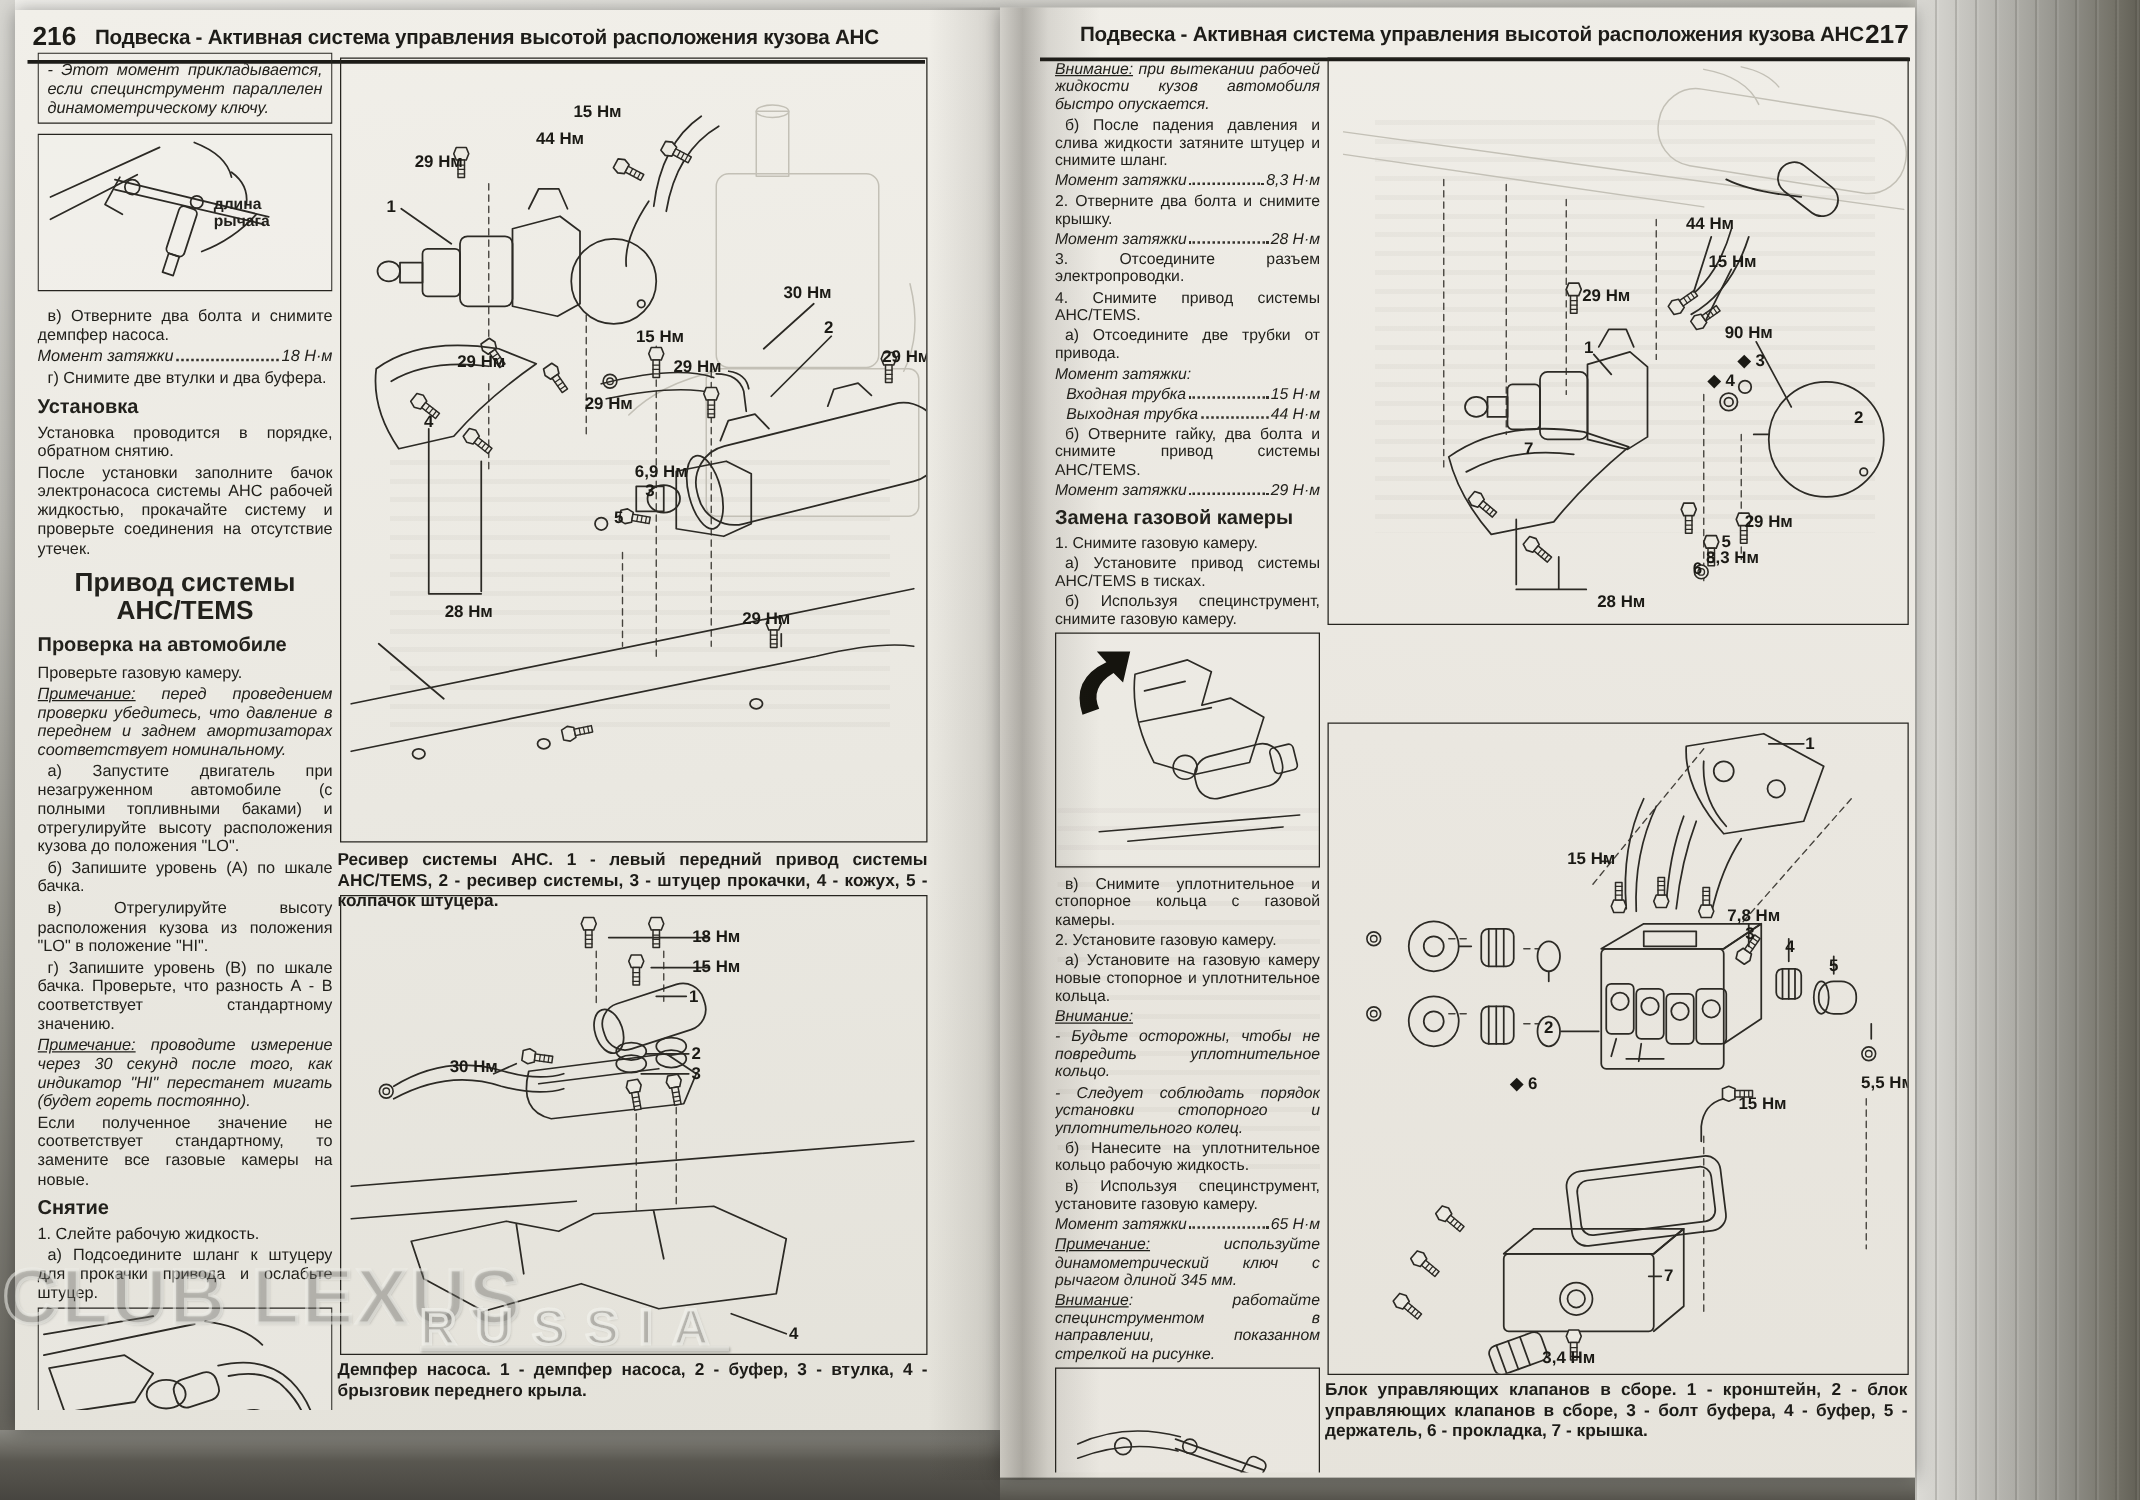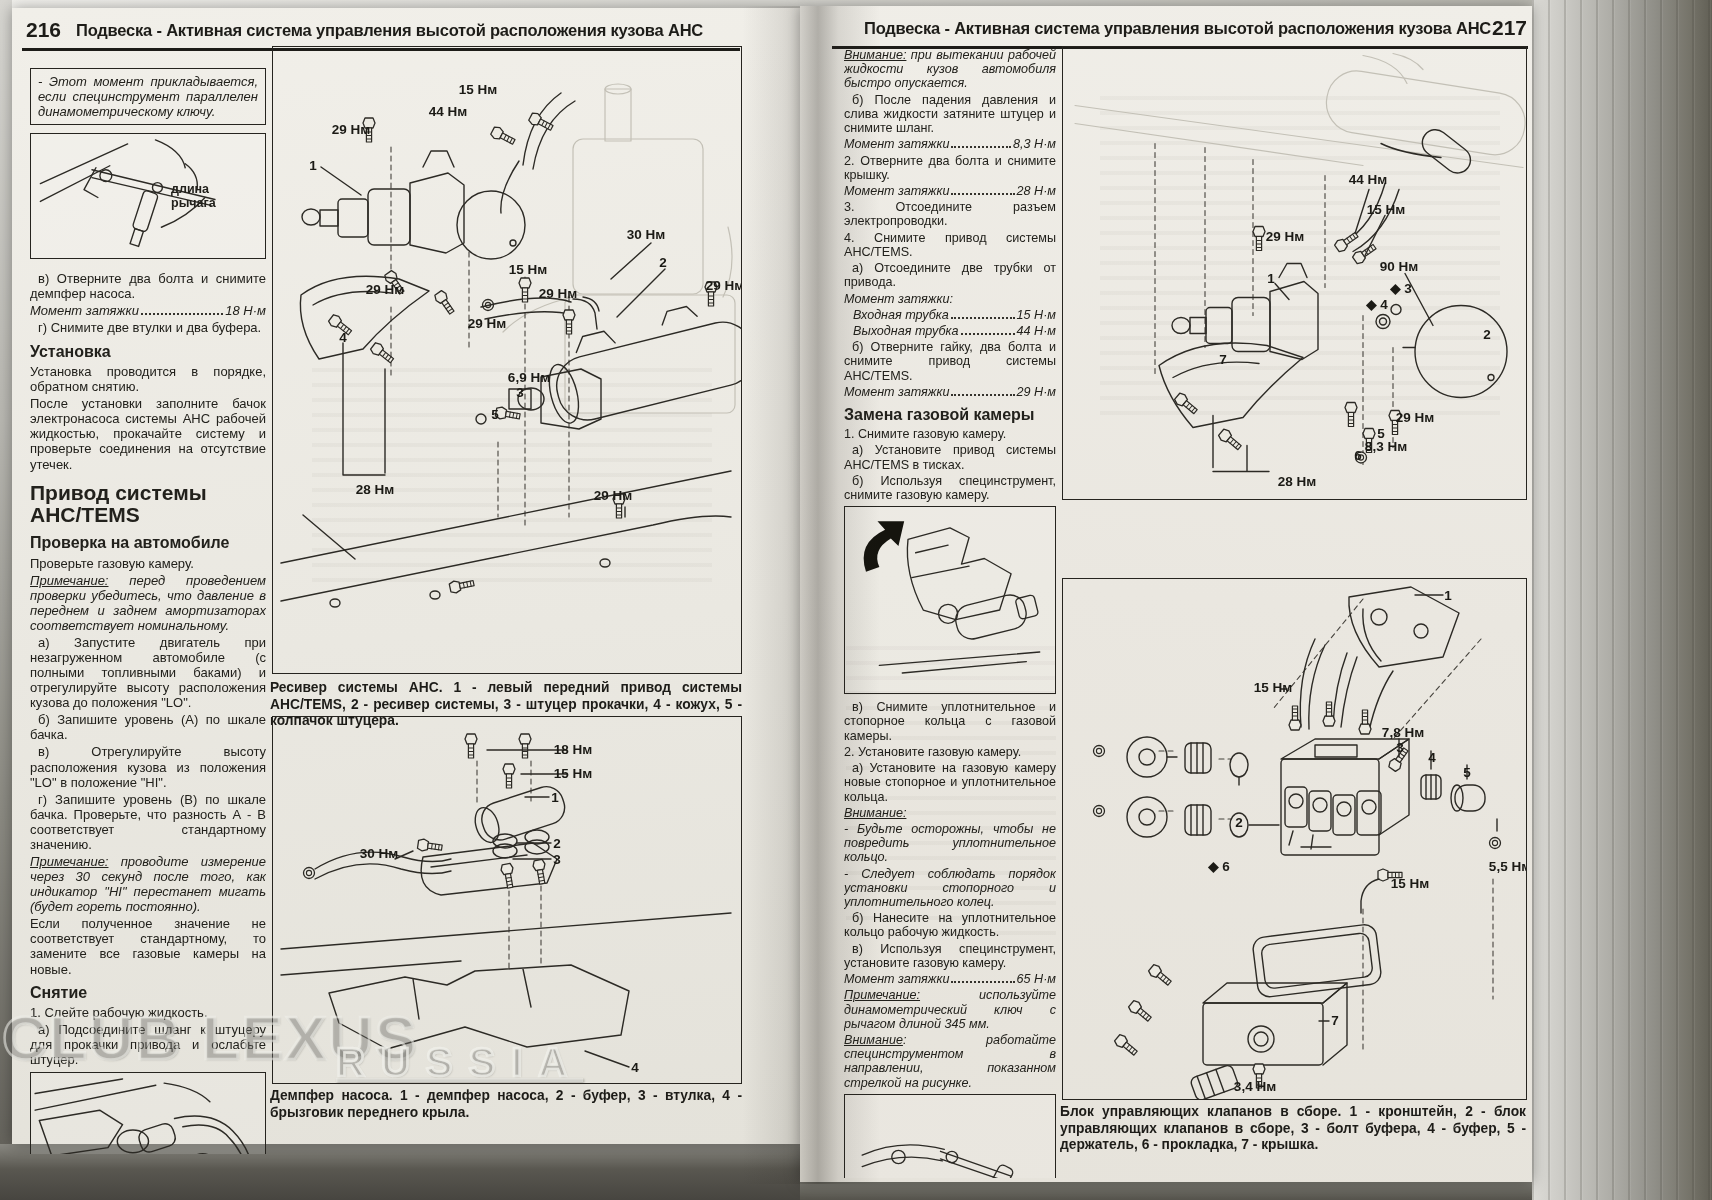--- a/index.html
+++ b/index.html
@@ -27,21 +27,21 @@
 
   .hdr-num{position:absolute;font-weight:bold;font-size:21px;color:#1d1c18;}
   .hdr-title{position:absolute;font-weight:bold;font-size:16.5px;color:#1d1c18;white-space:nowrap;letter-spacing:-.2px;}
   .hdr-rule{position:absolute;height:3px;background:#1d1c18;}
 
   .col-text{position:absolute;font-size:13px;line-height:1.16;color:#22211c;text-align:justify;overflow:hidden;}
   #page-right .col-text{font-size:12.6px;line-height:1.13;}
   .blk{margin:0 0 2px;}
   .ps{text-indent:8px;}
   .pi{font-style:italic;}
-  .h1{font-size:21px;line-height:1.08;font-weight:bold;margin:10px 0 4px;text-align:left;}
+  .h1{font-size:21px;line-height:1.08;font-weight:bold;margin:10px 0 4px;text-align:center;}
   .h2{font-size:16px;font-weight:bold;margin:7px 0 3px;text-align:left;}
   .notebox{border:1.7px solid #26241f;font-style:italic;padding:5px 7px;margin:0 0 8px;}
   .note{font-style:italic;}
   .note .lead{text-decoration:underline;}
   .tq,.tqi,.tq0{font-style:italic;display:flex;align-items:baseline;}
   .tqi{padding-left:9px;}
   .tq .val,.tqi .val{white-space:nowrap;}
   .dots{flex:1;min-width:12px;border-bottom:2px dotted #34322c;margin:0 2px 3px;}
   .std{font-style:italic;}
   .std .l2{display:flex;align-items:baseline;}
@@ -96,21 +96,21 @@
 <div class="edge" id="bottom-left-strip"></div>
 <div class="edge" id="bottom-right-strip"></div>
 
 <div class="page" id="page-left">
   <div class="hdr-num" style="left:14px;top:10px">216</div>
   <div class="hdr-title" style="left:64px;top:13px">Подвеска - Активная система управления высотой расположения кузова АНС</div>
   <div class="hdr-rule" style="left:10px;top:40px;width:718px"></div>
 
   <div class="ghostlines" style="left:300px;top:360px;width:400px;height:220px"></div>
 
-  <div class="col-text" style="left:18px;top:60px;width:236px;height:1086px">
+  <div class="col-text" style="left:18px;top:34px;width:236px;height:1086px">
       <div class="blk notebox">- Этот момент прикладывается, если специнструмент параллелен динамометрическому ключу.</div>
       <div class="fig-inline fig-lever-left">
     <svg class="figsvg" viewBox="0 0 225 125">
       <path d="M4,50 L92,10 M4,68 L74,32 M120,6 q26,10 30,28"></path>
       <path d="M56,36 l124,30 M56,44 l120,28"></path>
       <circle cx="70" cy="42" r="6"></circle>
           <circle cx="122" cy="54" r="5"></circle>
       <path d="M60,34 l-12,22 l14,8"></path>
       <g transform="rotate(18 110 82)">
             <rect x="101" y="58" width="15" height="40" rx="4"></rect>

